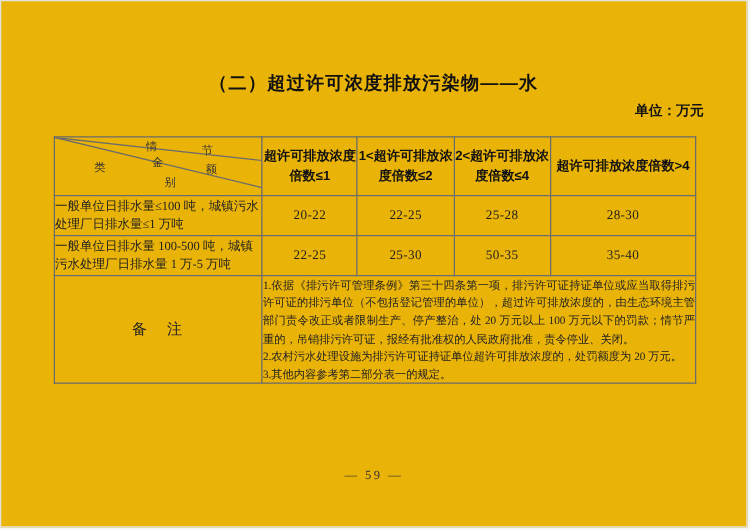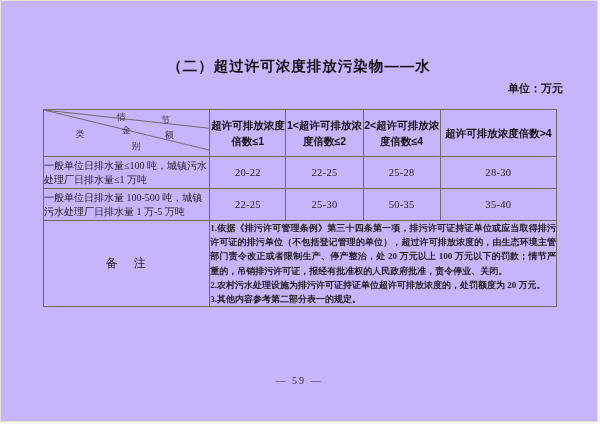--- a/index.html
+++ b/index.html
@@ -6,21 +6,21 @@
   body{
     width:600px;height:424px;
     background:#f6f6f6;
     font-family:"Liberation Serif","DejaVu Serif",serif;
     color:#1c1c1c;
     -webkit-font-smoothing:antialiased;
   }
   .page{
     position:relative;
     width:598px;height:422px;
-    background:#c4b5fd;
+    background:#eab308;
     border:1px solid #e2e2e2;
     box-sizing:border-box;
     overflow:hidden;
   }
   .doc-title{
     position:absolute;
     top:56px;left:0;right:0;
     text-align:center;
     font-family:"Liberation Sans","DejaVu Sans",sans-serif;
     font-weight:bold;
@@ -100,21 +100,20 @@
   }
   td.remarks-label{
     text-align:center;
     font-size:12px;
     letter-spacing:2px;
     color:#222;
   }
   td.remarks-body{
     padding:4px 6px;
     vertical-align:middle;
-    font-weight:bold;
   }
   .note{
     font-size:9px;
     line-height:1.58;
     text-align:justify;
     color:#222;
   }
   .page-footer{
     position:absolute;
     left:0;right:0;

